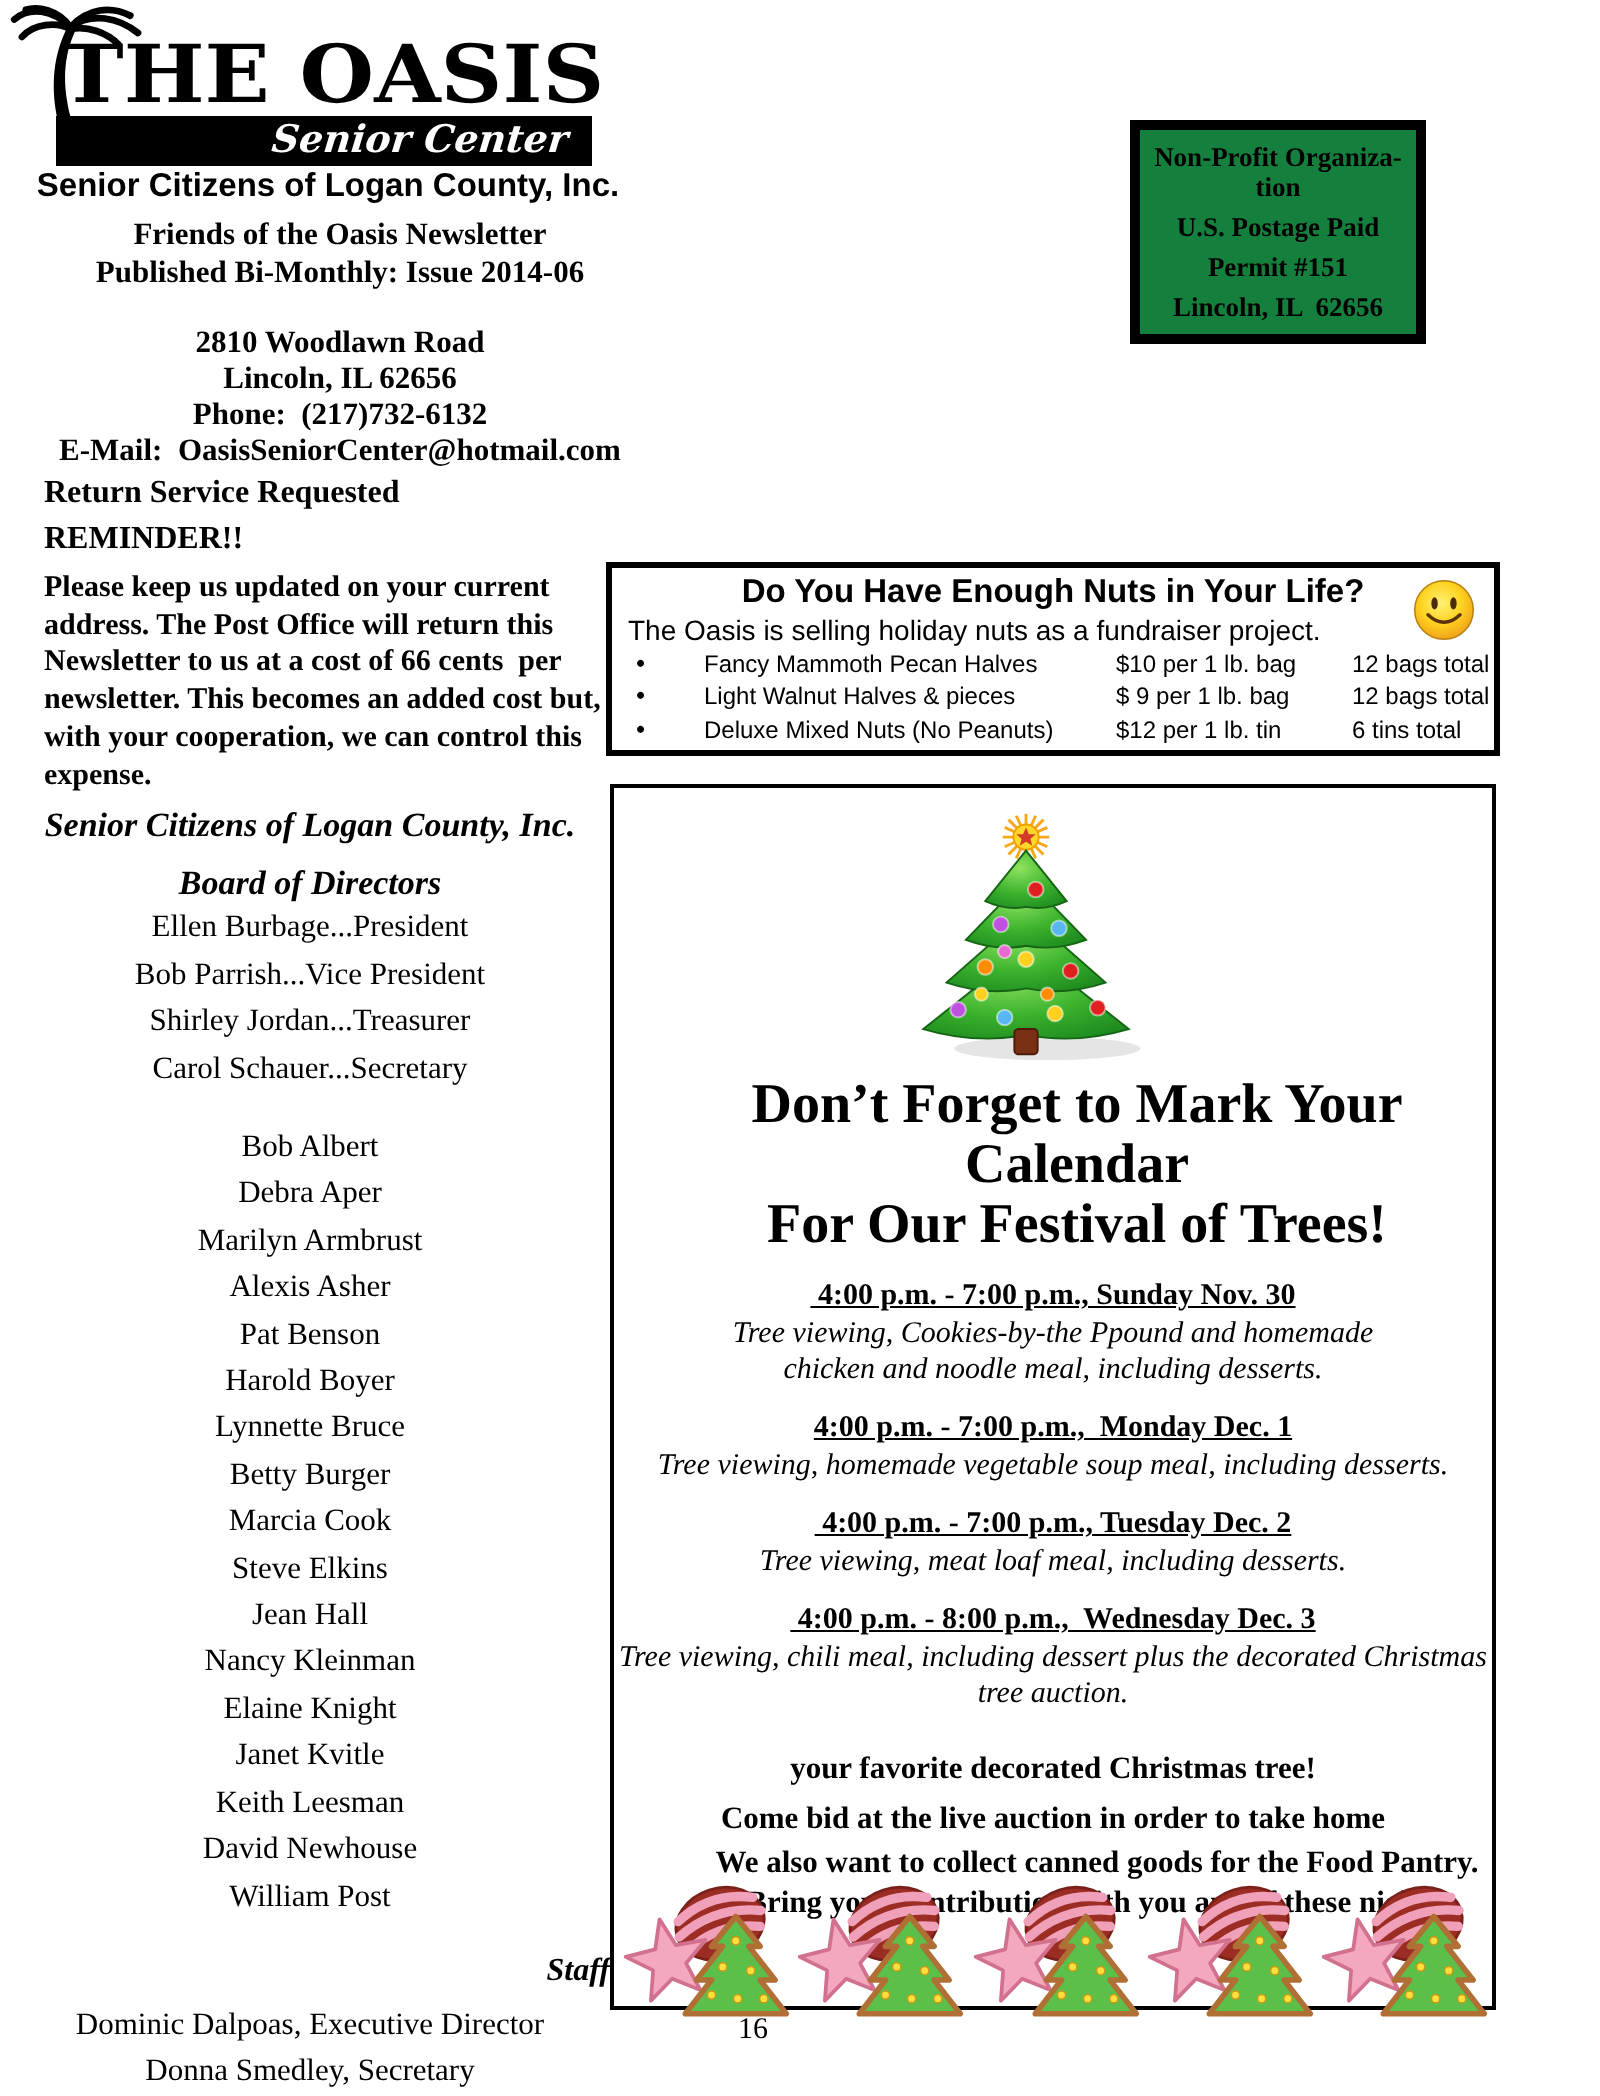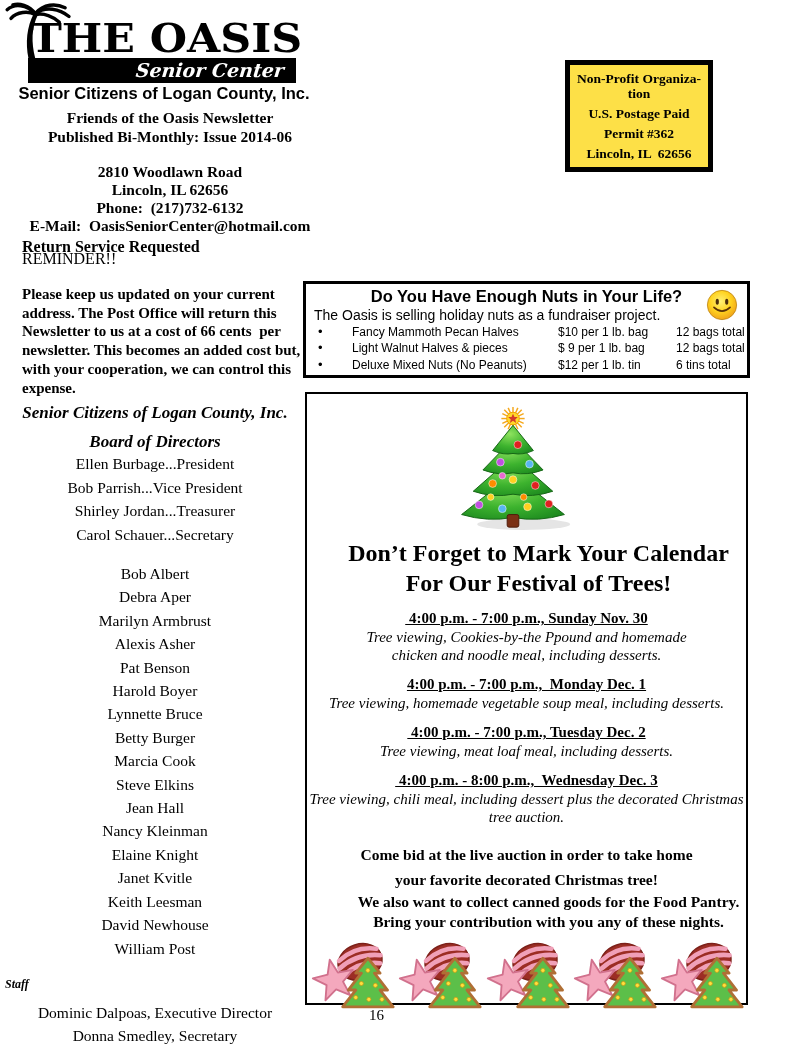--- a/index.html
+++ b/index.html
@@ -18,58 +18,58 @@
   .logo-sub{position:absolute;left:14px;top:84px;width:300px;text-align:center;
             font-family:"Liberation Sans",sans-serif;font-weight:700;font-size:16.5px;}
 
   .newsletter{position:absolute;left:20px;top:108px;width:300px;text-align:center;
               font-weight:700;font-size:15.5px;line-height:19px;}
   .address{position:absolute;left:0;top:163px;width:300px;text-align:center;
            font-weight:700;font-size:15.5px;line-height:18px;padding-left:20px;}
   .pre{white-space:pre-wrap;}
 
   .return-line{position:absolute;left:22px;top:238px;font-weight:700;font-size:16px;}
-  .reminder-line{position:absolute;left:22px;top:250px;font-weight:400;font-size:16px;text-align:right;}
+  .reminder-line{position:absolute;left:22px;top:261px;font-weight:700;font-size:16px;text-align:right;}
   .reminder-para{position:absolute;left:22px;top:285px;width:286px;font-weight:700;
                  font-size:15px;line-height:18.7px;}
 
   
   .board-title{position:absolute;left:5px;top:398px;width:300px;text-align:center;
                font-weight:700;font-style:italic;font-size:17px;line-height:29px;}
   .officers{position:absolute;left:5px;top:452px;width:300px;text-align:center;font-size:15.5px;}
   .officers div{line-height:23.5px;}
   .members{position:absolute;left:5px;top:562px;width:300px;text-align:center;font-size:15.5px;}
   .members div{line-height:23.4px;}
-  .staff-title{position:absolute;left:5px;top:977px;width:300px;text-align:left;
-               font-weight:700;font-style:italic;font-size:12px;}
+  .staff-title{position:absolute;left:5px;top:977px;width:300px;text-align:right;
+               font-weight:700;font-style:italic;font-size:16px;}
   .staff-members{position:absolute;left:5px;top:1001px;width:300px;text-align:center;font-size:15.5px;}
   .staff-members div{line-height:23px;}
 
   
   .postage-box{position:absolute;left:565px;top:60px;width:148px;height:112px;
-               border:5px solid #000;box-sizing:border-box;background:#fde047;
+               border:5px solid #000;box-sizing:border-box;background:#15803d;
                padding:6px 3px 0;text-align:center;font-weight:700;font-size:13.5px;line-height:15px;}
   .postage-box .gap{margin-top:5px;}
 
   
   .nuts-box{position:absolute;left:303px;top:281px;width:447px;height:97px;
             border:3px solid #000;box-sizing:border-box;background:#fff;
             font-family:"Liberation Sans",sans-serif;}
   .nuts-title{text-align:center;font-weight:700;font-size:16.5px;margin-top:3px;}
   .nuts-intro{font-size:14px;margin:1px 0 1px 8px;}
   .nuts-row{display:grid;grid-template-columns:34px 206px 118px 1fr;font-size:12px;
             line-height:16.3px;padding-left:12px;}
   .nuts-row .bullet::before{content:"•";font-size:13px;}
   .smiley-svg{position:absolute;top:4px;right:8px;}
 
   
   .festival-box{position:absolute;left:305px;top:392px;width:443px;height:613px;
                 border:2px solid #000;box-sizing:border-box;background:#fff;text-align:center;}
   .tree-svg{display:block;margin:10px auto 0;transform:translateX(-14px);}
-  .fest-h1,.fest-h2{font-weight:700;font-size:24px;line-height:30px;padding-left:24px;}
+  .fest-h1,.fest-h2{font-weight:700;font-size:28px;line-height:30px;padding-left:24px;}
   .fest-h1{margin-top:6px;}
   .fest-h3{font-weight:700;font-size:18px;line-height:28px;}
   .event{margin-top:10px;}
   .event .when{font-weight:700;font-size:15px;line-height:20px;
                text-decoration:underline;white-space:pre;display:inline-block;}
   .event .desc{font-size:15px;line-height:18px;font-style:italic;}
   .auction{margin-top:16px;font-weight:700;font-size:15.5px;line-height:25px;}
   .pantry{font-weight:700;font-size:15.5px;line-height:20px;margin-left:44px;}
   .cookies{position:absolute;left:2px;right:2px;bottom:-10px;display:flex;
            justify-content:space-between;}
@@ -184,21 +184,21 @@
   <div class="staff-members">
 
   <div>Dominic Dalpoas, Executive Director</div>
       <div>Donna Smedley, Secretary</div>
     </div>
 
   <div class="postage-box">
     <div>Non-Profit Organiza-</div>
     <div>tion</div>
     <div class="gap">U.S. Postage Paid</div>
-    <div class="gap">Permit #362</div>
+    <div class="gap">Permit #151</div>
     <div class="gap pre">Lincoln, IL  62656</div>
   </div>
 
   <div class="nuts-box">
     <svg class="smiley-svg" width="34" height="34" viewBox="0 0 36 36">
       <circle cx="18" cy="18" r="15.5" fill="url(#smileyGrad)" stroke="#b8800f" stroke-width="0.8"></circle>
       <ellipse cx="13" cy="14.5" rx="1.7" ry="3.2" fill="#4a2c0a"></ellipse>
       <ellipse cx="23" cy="14.5" rx="1.7" ry="3.2" fill="#4a2c0a"></ellipse>
       <path d="M9.5,20.5 Q18,28.5 26.5,20.5" stroke="#5a3208" stroke-width="1.8" fill="none" stroke-linecap="round"></path>
     </svg>
@@ -284,22 +284,22 @@
     <div class="event">
       <span class="when"> 4:00 p.m. - 7:00 p.m., Tuesday Dec. 2</span>
       <div class="desc">Tree viewing, meat loaf meal, including desserts.</div>
     </div>
     <div class="event">
       <span class="when"> 4:00 p.m. - 8:00 p.m.,  Wednesday Dec. 3</span>
       <div class="desc">Tree viewing, chili meal, including dessert plus the decorated Christmas tree auction.</div>
     </div>
 
     <div class="auction">
+      <div>your favorite decorated Christmas tree!</div>
       <div>Come bid at the live auction in order to take home</div>
-      <div>your favorite decorated Christmas tree!</div>
     </div>
     <div class="pantry">
       <div>We also want to collect canned goods for the Food Pantry.</div>
       <div>Bring your contribution with you any of these nights.</div>
     </div>
 
     <div class="cookies">
       <svg width="86" height="74" viewBox="0 0 92 78">
           <use href="#cookie-cluster"></use>
         </svg>

